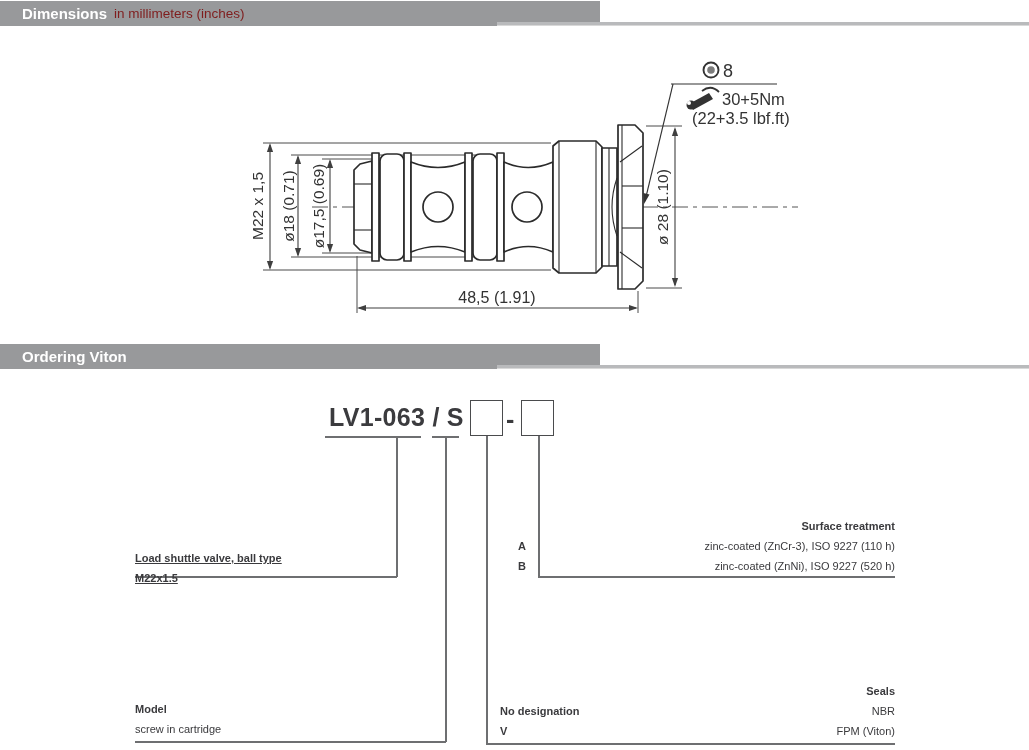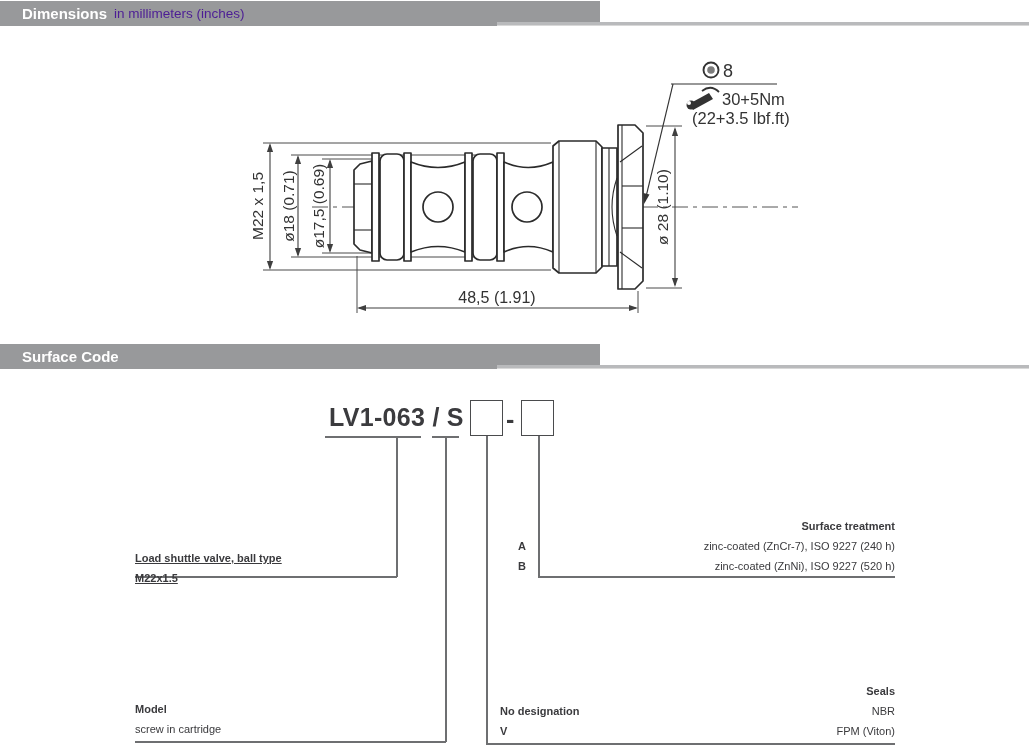--- a/index.html
+++ b/index.html
@@ -1,21 +1,21 @@
 <!DOCTYPE html>
 <html><head>
 <meta charset="utf-8">
 <style>
   html,body{margin:0;padding:0;background:#fff;}
   #page{position:relative;width:1029px;height:750px;background:#fff;overflow:hidden;
         font-family:"Liberation Sans",sans-serif;color:#3a3a3d;}
   .secbar{position:absolute;left:0;width:600px;height:25px;background:#98999b;
           display:flex;align-items:center;padding-left:22px;box-sizing:border-box;}
   .secbar .t{color:#fff;font-weight:bold;font-size:15px;}
-  .secbar .s{color:#4c1d95;font-size:13.5px;margin-left:7px;}
+  .secbar .s{color:#7f1d1d;font-size:13.5px;margin-left:7px;}
   .secrule{position:absolute;height:3px;background:#b9babc;border-bottom:1px solid #d8d8d8;}
   .ln{position:absolute;background:#6e6f71;}
   .codebox{position:absolute;width:33px;height:36px;border:1.6px solid #4a4b4d;background:#fff;box-sizing:border-box;}
   .lvcode{position:absolute;font-size:25px;font-weight:bold;color:#3b3b3e;letter-spacing:.3px;white-space:nowrap;}
   .lbl{position:absolute;font-size:11px;line-height:20px;white-space:nowrap;}
   .b{font-weight:bold;}
   .optrow{display:flex;justify-content:space-between;}
   .rt{text-align:right;}
   svg text{font-family:"Liberation Sans",sans-serif;fill:#333;}
 </style>
@@ -115,21 +115,21 @@
     </g>
 
     <text x="263" y="206" text-anchor="middle" font-size="15.5" transform="rotate(-90 263 206)">M22 x 1,5</text>
     <text x="294" y="206" text-anchor="middle" font-size="15.5" transform="rotate(-90 294 206)">ø18 (0.71)</text>
     <text x="324" y="206" text-anchor="middle" font-size="15.5" transform="rotate(-90 324 206)">ø17,5 (0.69)</text>
     <text x="668" y="207" text-anchor="middle" font-size="15.5" transform="rotate(-90 668 207)">ø 28 (1.10)</text>
     <text x="497" y="303" text-anchor="middle" font-size="16">48,5 (1.91)</text>
   </svg>
 
   <div class="secbar" style="top:344px;">
-    <span class="t">Surface Code</span>
+    <span class="t">Ordering Viton</span>
   </div>
   <div class="secrule" style="left:497px;top:365px;width:532px;"></div>
 
   <div class="lvcode" style="left:329px;top:403px;">LV1-063 / S</div>
   <div class="ln" style="left:325px;top:436px;width:96px;height:2px;"></div>
   <div class="ln" style="left:432px;top:436px;width:27px;height:2px;"></div>
   <div class="codebox" style="left:470px;top:400px;"></div>
   <div class="lvcode" style="left:506px;top:405px;">-</div>
   <div class="codebox" style="left:521px;top:400px;"></div>
 
@@ -144,21 +144,21 @@
 
   <div class="lbl b" style="left:135px;top:548px;text-decoration:underline;">
     <div>Load shuttle valve, ball type</div>
     <div>M22x1.5</div>
   </div>
 
   <div class="lbl" style="left:518px;top:516px;width:377px;">
     <div class="rt b">Surface treatment</div>
     <div class="optrow">
       <span class="b">A</span>
-      <span>zinc-coated (ZnCr-7), ISO 9227 (240 h)</span>
+      <span>zinc-coated (ZnCr-3), ISO 9227 (110 h)</span>
     </div>
     <div class="optrow">
       <span class="b">B</span>
       <span>zinc-coated (ZnNi), ISO 9227 (520 h)</span>
     </div>
   </div>
 
   <div class="lbl" style="left:135px;top:699px;">
     <div class="b">Model</div>
     <div>screw in cartridge</div>

